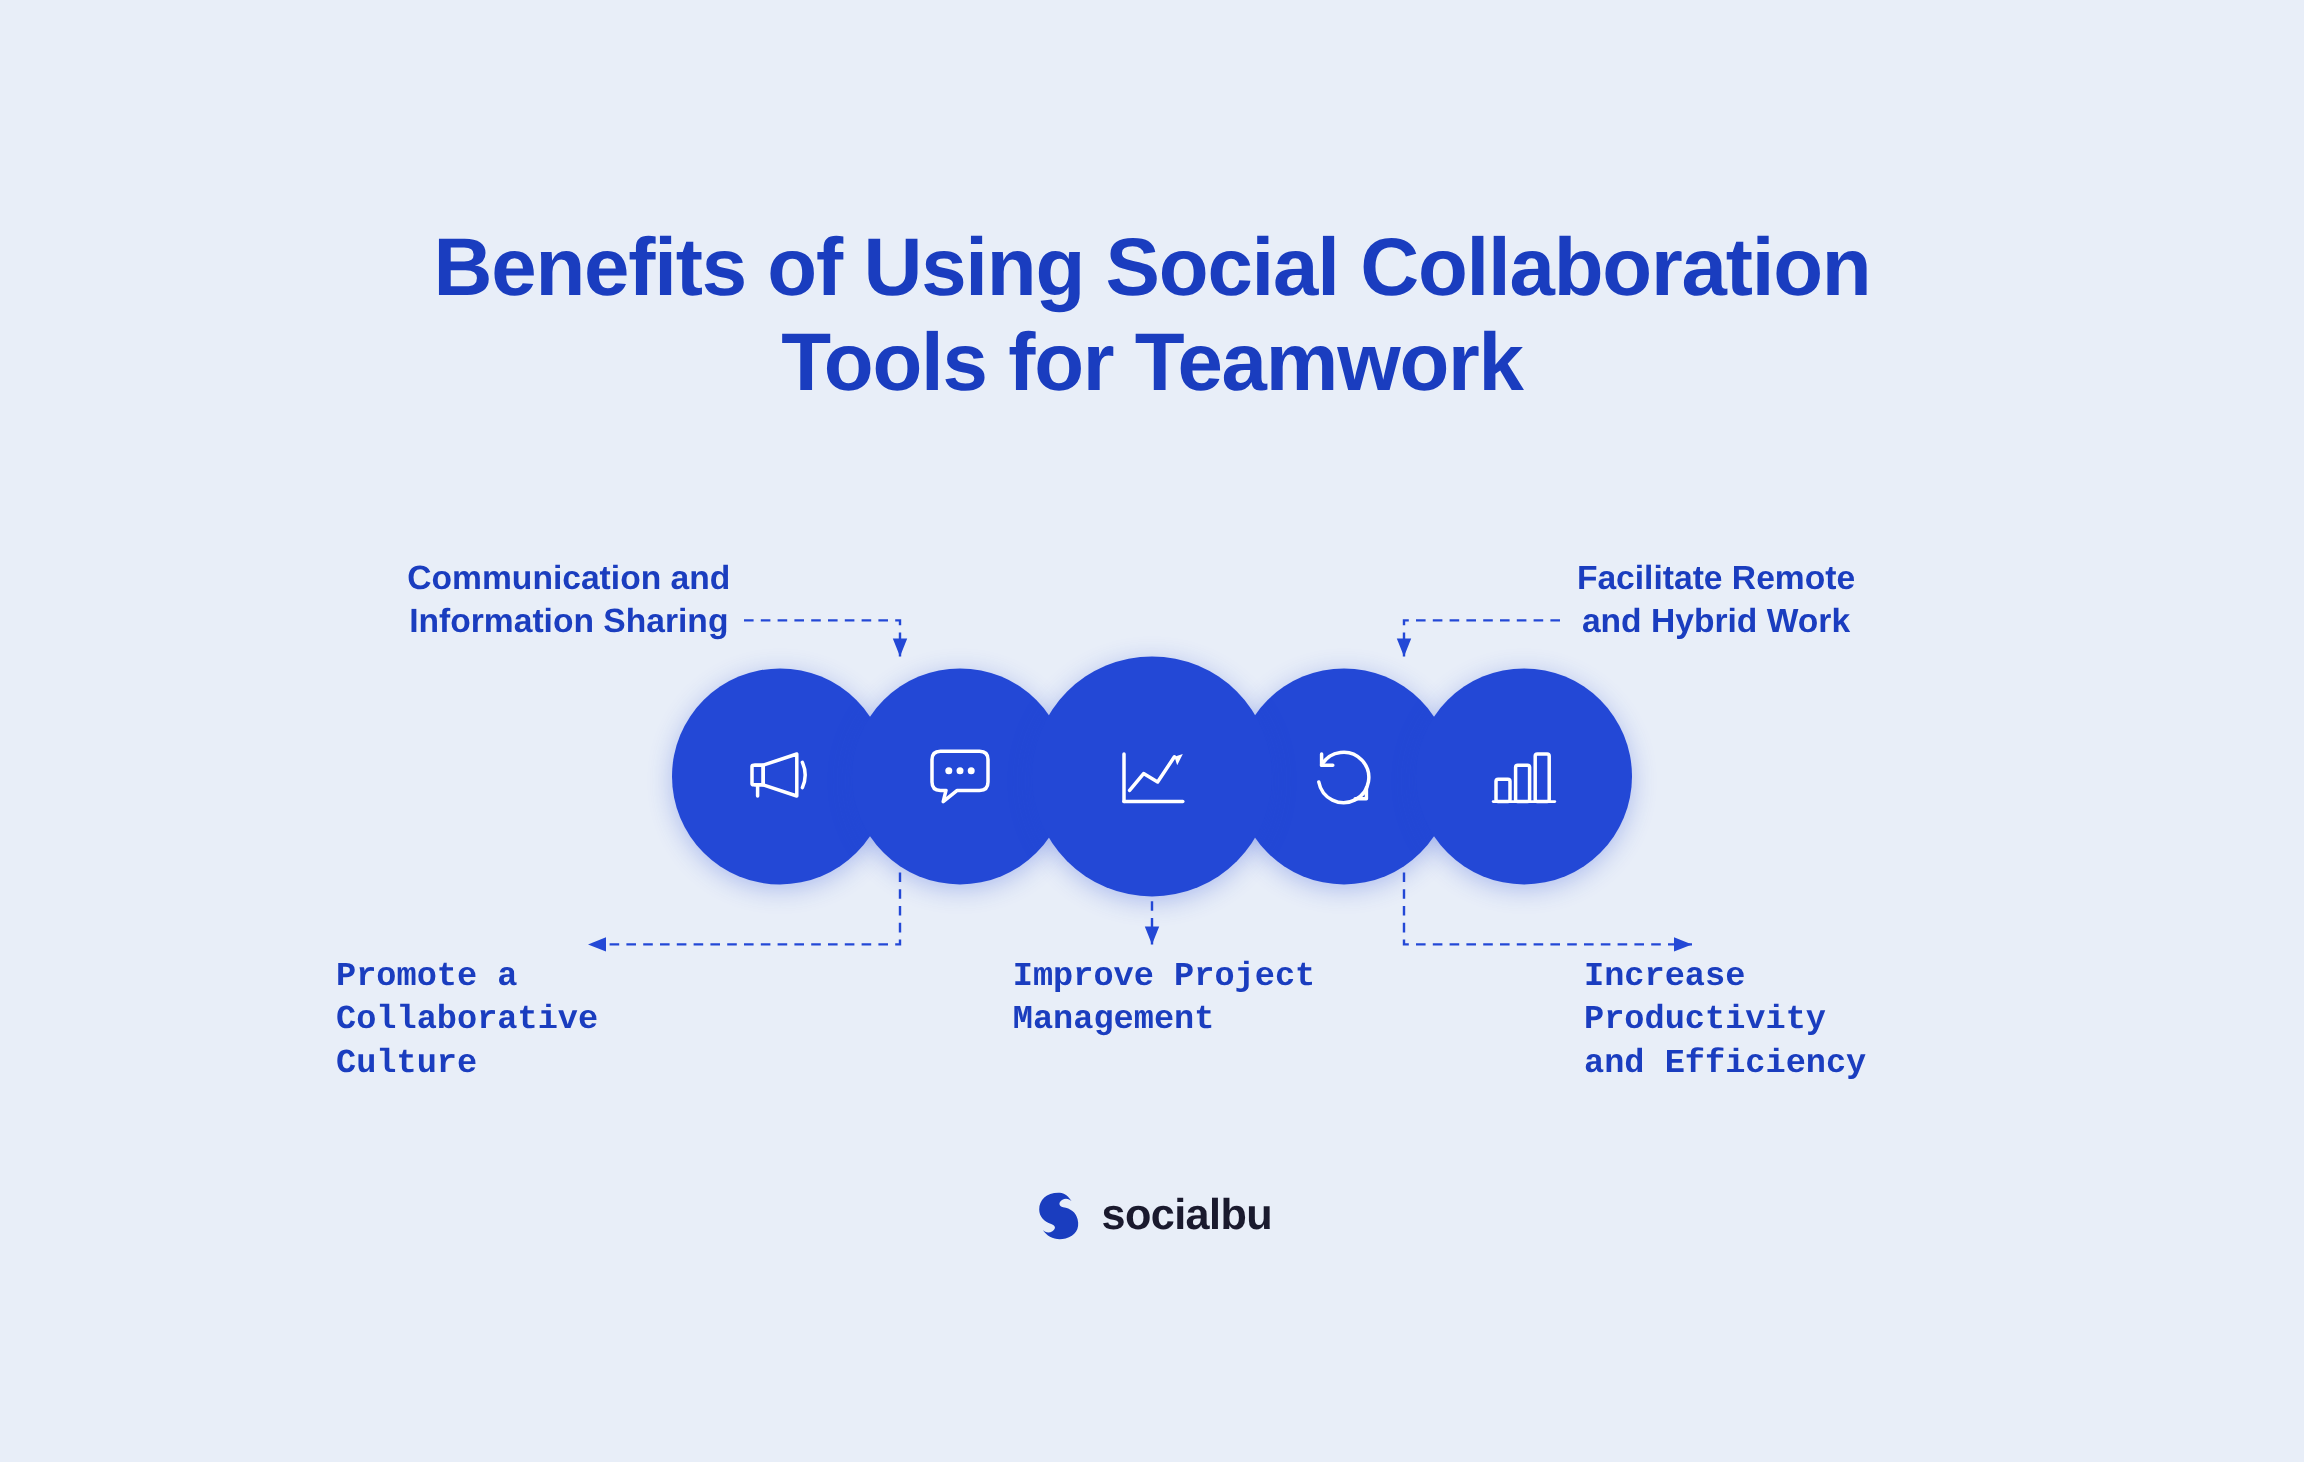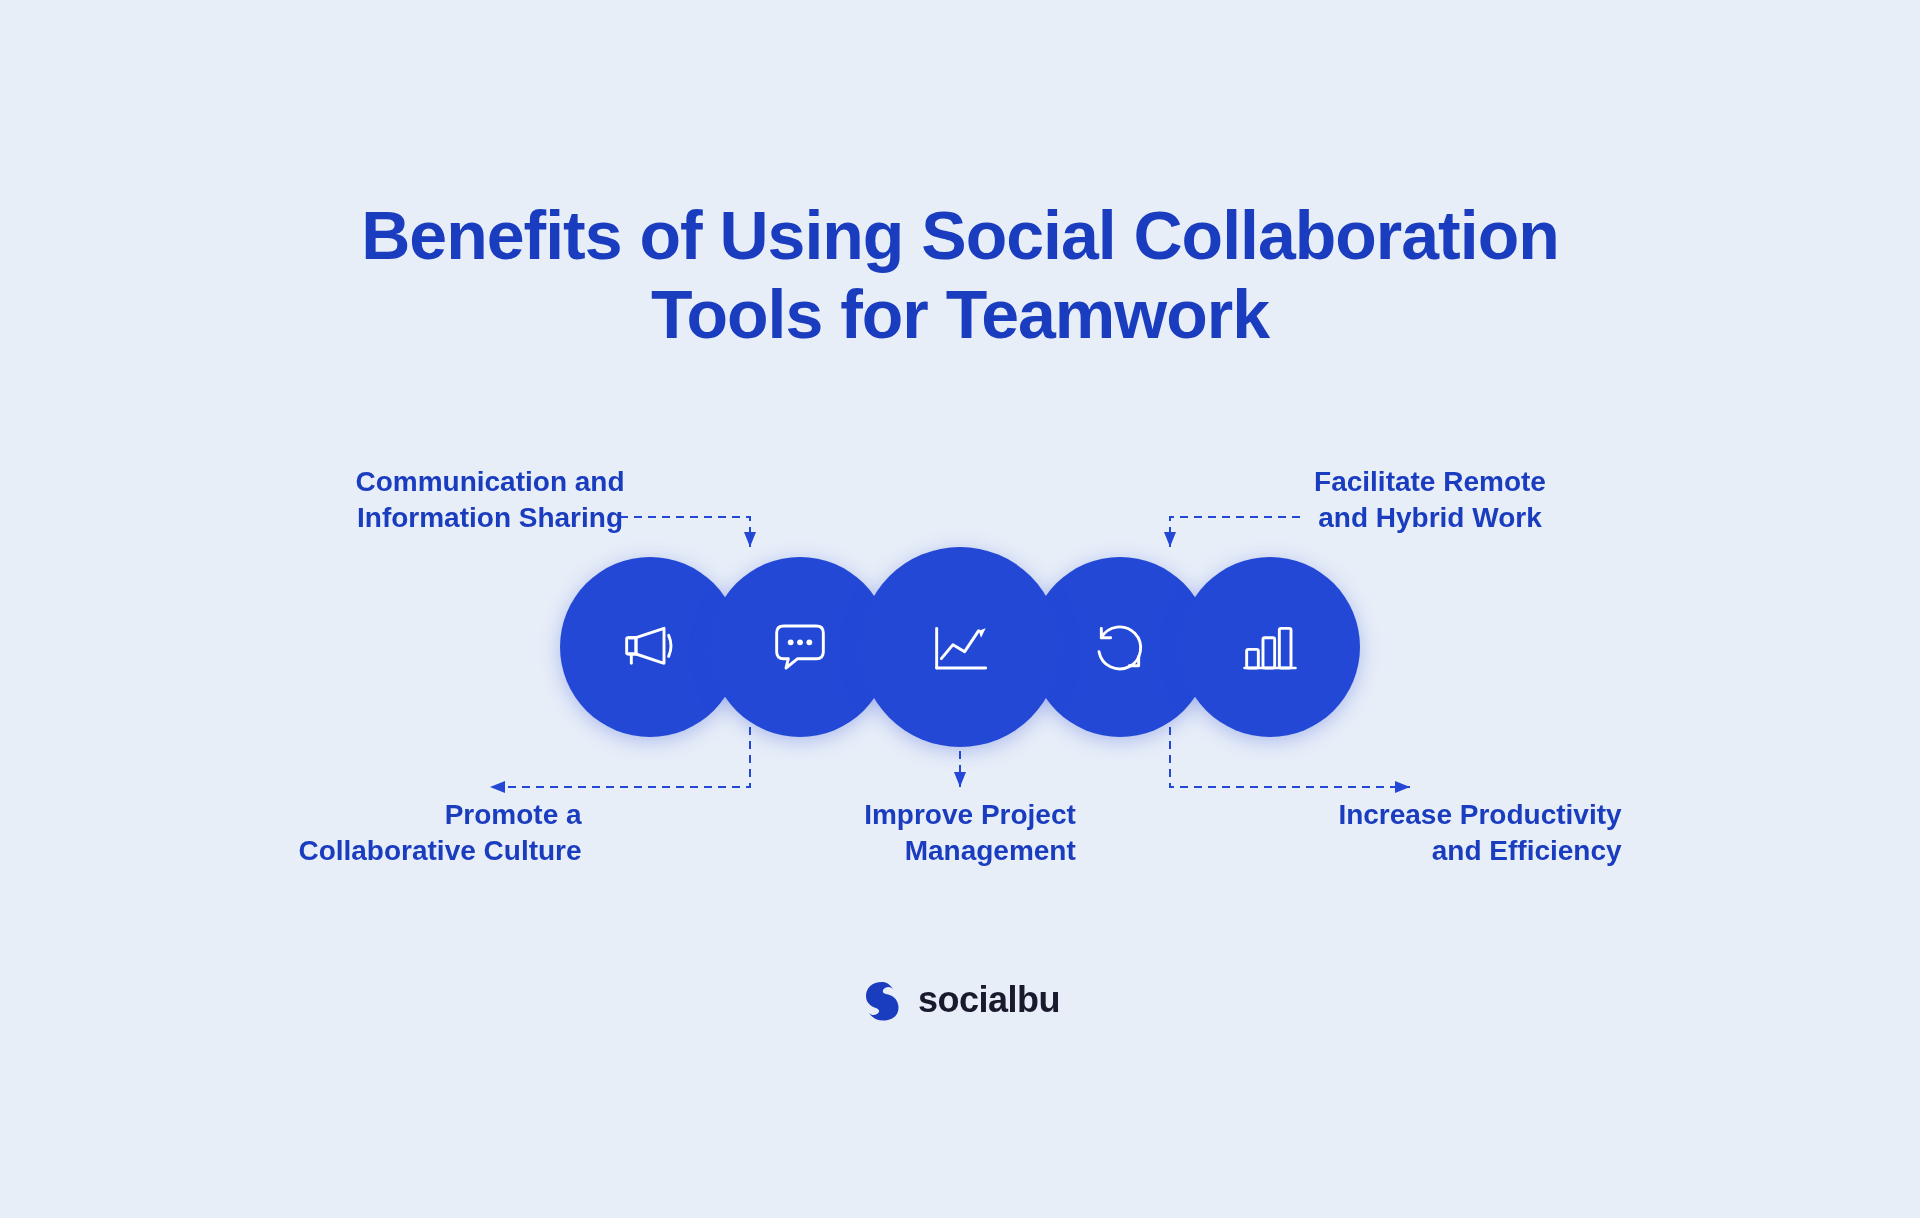--- a/index.html
+++ b/index.html
@@ -13,21 +13,21 @@
       align-items: center;
       justify-content: center;
       overflow: hidden;
     }
 
     .container {
       width: 1400px;
       display: flex;
       flex-direction: column;
       align-items: center;
-      gap: 4px;
+      gap: 16px;
     }
 
     .title {
       text-align: center;
       color: #1a3dbf;
       font-size: 68px;
       font-weight: 900;
       line-height: 1.15;
       margin-bottom: 60px;
       letter-spacing: -1px;
@@ -50,21 +50,21 @@
       font-weight: 600;
       text-align: center;
       line-height: 1.3;
       width: 280px;
       display: flex;
       align-items: flex-end;
       justify-content: center;
     }
 
     .top-label-left {
-      margin-left: 30px;
+      margin-left: 14px;
     }
 
     .top-label-right {
       text-align: center;
       margin-right: 30px;
     }
 
     
     .circles-row {
       display: flex;
@@ -107,27 +107,28 @@
       margin-top: 0;
       position: relative;
       height: 130px;
       align-items: flex-start;
     }
 
     .bottom-label {
       color: #1a3dbf;
       font-size: 28px;
       font-weight: 600;
-      text-align: right;
+      text-align: left;
       line-height: 1.3;
       width: 320px;
       display: flex;
       align-items: flex-start;
       justify-content: center;
       padding-top: 10px;
+      font-family: Liberation Mono, monospace;
     }
 
     
     .lines-svg {
       position: absolute;
       top: 0;
       left: 0;
       width: 100%;
       height: 100%;
       pointer-events: none;

